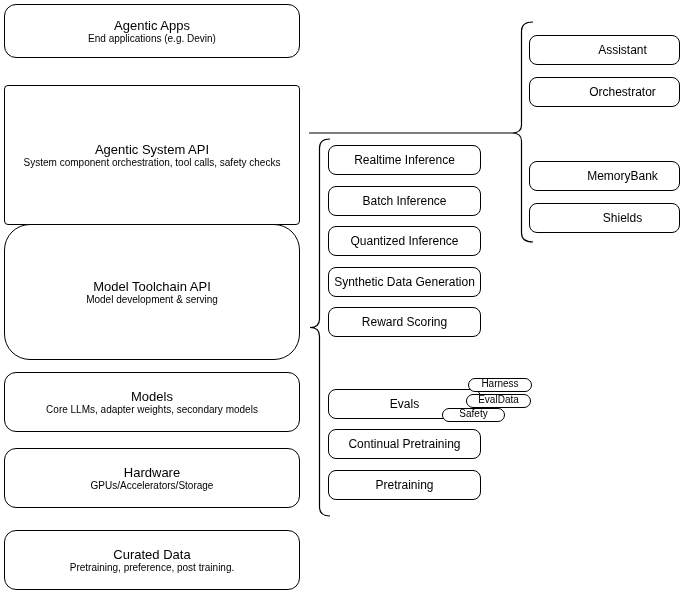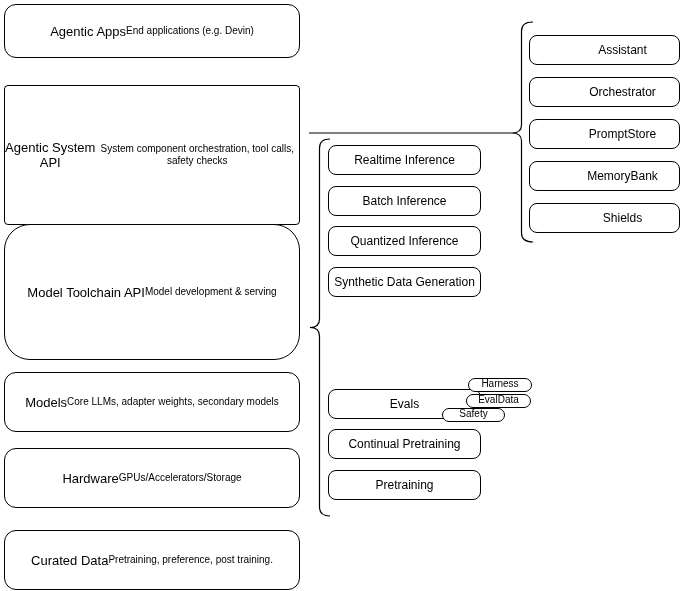--- a/index.html
+++ b/index.html
@@ -5,21 +5,21 @@
   html,body{margin:0;padding:0;background:#ffffff;}
   .canvas{
     position:relative;width:682px;height:591px;background:#ffffff;
     font-family:"Liberation Sans",sans-serif;color:#000;overflow:hidden;
   }
   .layer{position:absolute;left:0;top:0;width:682px;height:591px;}
   
   .lbox{
     position:absolute;left:4px;width:296px;box-sizing:border-box;
     border:1px solid #000;background:#fff;
-    display:flex;flex-direction:row;align-items:center;justify-content:center;
+    display:flex;flex-direction:column;align-items:center;justify-content:center;
     text-align:center;z-index:1;
   }
   .ltitle{font-size:13px;line-height:15px;}
   .lsub{font-size:10px;line-height:12px;}
   
   .mbox{
     position:absolute;left:328px;width:153px;height:30px;box-sizing:border-box;
     border:1px solid #000;border-radius:8px;background:#fff;
     display:flex;align-items:center;justify-content:center;
     font-size:12px;z-index:1;white-space:nowrap;
@@ -81,20 +81,23 @@
   </div>
   <div class="mbox" style="top:186px">
     <span>Batch Inference</span>
   </div>
   <div class="mbox" style="top:226px">
     <span>Quantized Inference</span>
   </div>
   <div class="mbox" style="top:267px">
     <span>Synthetic Data Generation</span>
   </div>
+  <div class="mbox" style="top:307px">
+    <span>Reward Scoring</span>
+  </div>
   <div class="mbox" style="top:389px">
     <span>Evals</span>
   </div>
   <div class="mbox" style="top:429px">
     <span>Continual Pretraining</span>
   </div>
   <div class="mbox" style="top:470px">
     <span>Pretraining</span>
   </div>
 
@@ -107,23 +110,20 @@
   <div class="badge" style="left:442px;top:408px;width:63px">
     <span>Safety</span>
   </div>
 
   <div class="rbox" style="top:35px">
     <span>Assistant</span>
   </div>
   <div class="rbox" style="top:77px">
     <span>Orchestrator</span>
   </div>
-  <div class="rbox" style="top:119px">
-    <span>PromptStore</span>
-  </div>
   <div class="rbox" style="top:161px">
     <span>MemoryBank</span>
   </div>
   <div class="rbox" style="top:203px">
     <span>Shields</span>
   </div>
 
 </div>
 
 </body></html>

